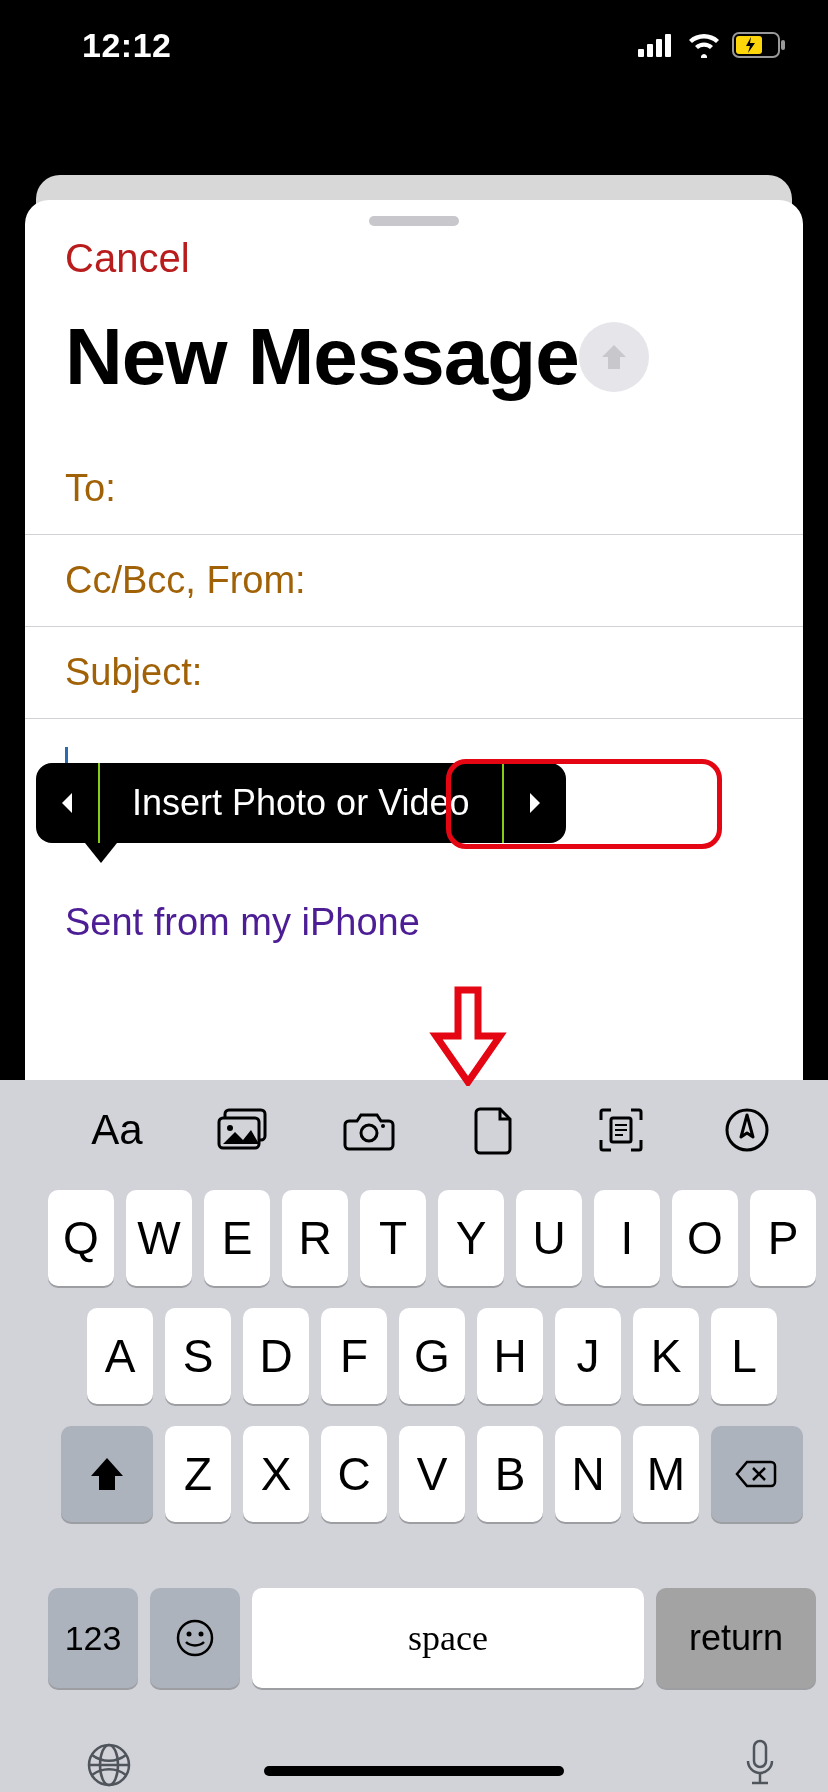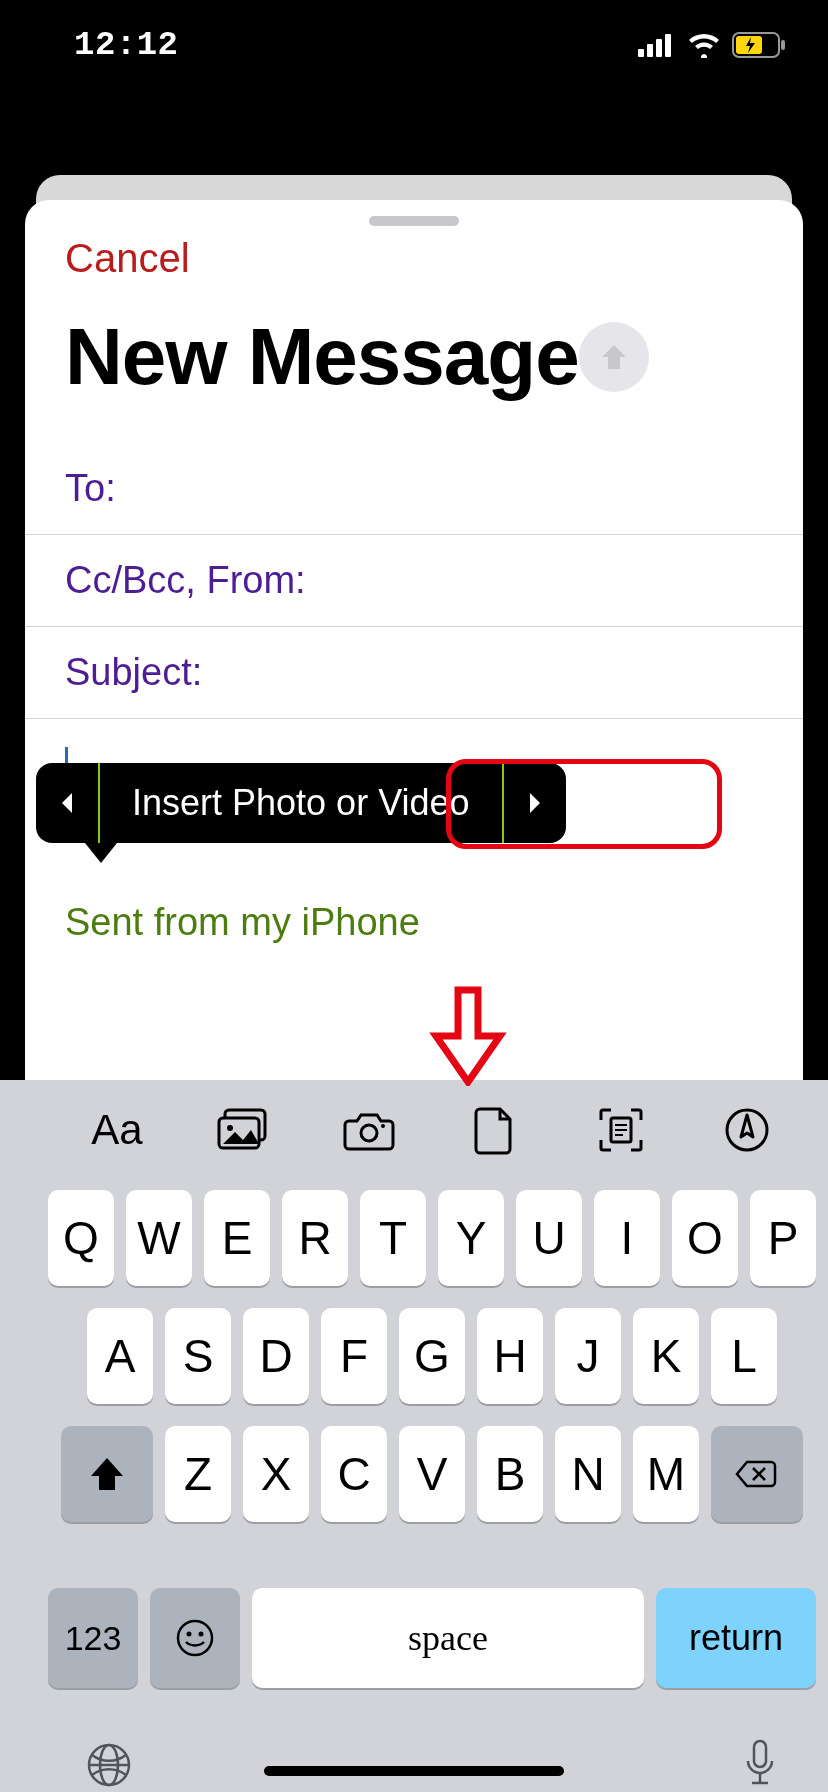--- a/index.html
+++ b/index.html
@@ -1,33 +1,33 @@
 <!DOCTYPE html>
 <html><head>
 <meta charset="utf-8">
 <style>
   * { box-sizing: border-box; margin: 0; padding: 0; }
   html, body { width: 828px; height: 1792px; font-family: -apple-system, "Helvetica Neue", Arial, sans-serif; background:#000; overflow:hidden; }
   .device { width:828px; height:1792px; background:#000; position:relative; }
   
-  .status-bar { position:absolute; top:0; left:4px; right:0; height:90px; color:#fff; display:flex; align-items:center; justify-content:space-between; padding:0 40px;font-family:Liberation Mono, monospace; }
+  .status-bar { position:absolute; top:0; left:12px; right:0; height:90px; color:#fff; display:flex; align-items:center; justify-content:space-between; padding:0 40px; }
   .status-time { font-size:34px; font-weight:600; letter-spacing:0.5px; margin-left:30px; }
   .status-icons { display:flex; align-items:center; gap:10px; }
   
   .sheet-bg { position:absolute; top:175px; left:36px; right:36px; height:40px; background:#d8d8d8; border-radius:24px 24px 0 0; }
   .sheet { position:absolute; top:200px; left:25px; right:25px; bottom:0; background:#fff; border-radius:24px 24px 0 0; display:flex; flex-direction:column; }
   .grabber { width:90px; height:10px; background:#c7c7cc; border-radius:5px; margin:16px auto 0; }
   .header-row { display:flex; align-items:center; justify-content:space-between; padding:10px 40px 0 40px; }
   .cancel { color:#b91c1c; font-size:40px; font-weight:400; }
   .title-row { display:flex; align-items:center; padding:30px 57px 40px 40px; }
   .title { font-size:80px; font-weight:700; letter-spacing:-1px; }
   .send-btn { width:70px; height:70px; border-radius:50%; background:#e5e5ea; display:flex; align-items:center; justify-content:center; }
-  .field { border-bottom:1px solid #d1d1d6; padding:24px 40px; font-size:38px; color:#4c1d95; display:flex; align-items:center; min-height:86px; }
+  .field { border-bottom:1px solid #d1d1d6; padding:24px 40px; font-size:38px; color:#a16207; display:flex; align-items:center; min-height:86px; }
   .field.subject { position:relative; }
-  .body-area { padding:26px 40px; font-size:38px; color:#4d7c0f; position:relative; flex:0 0 auto; }
+  .body-area { padding:26px 40px; font-size:38px; color:#4c1d95; position:relative; flex:0 0 auto; }
   .cursor { display:inline-block; width:3px; height:44px; background:#2b6cb0; vertical-align:middle; }
   .signature { margin-top:110px; font-size:38px; }
   .filler { flex:1 1 auto; }
   
   .callout { position:absolute; top:763px; left:36px; height:80px; background:#000; border-radius:16px; display:flex; align-items:stretch; color:#fff; font-size:36px; z-index:50; }
   .callout .seg { display:flex; align-items:center; justify-content:center; padding:0 32px; border-right:2px solid #84cc16; white-space:nowrap; }
   .callout .seg:last-child { border-right:none; }
   .callout .arrow-seg { padding:0 22px; }
   .callout-tail { position:absolute; top:843px; left:85px; width:0; height:0; border-left:16px solid transparent; border-right:16px solid transparent; border-top:20px solid #000; z-index:50; }
   .highlight-box { position:absolute; top:759px; left:446px; width:276px; height:90px; border:5px solid #e40613; border-radius:20px; z-index:60; pointer-events:none; }
@@ -35,21 +35,21 @@
   .arrow-annot { position:absolute; top:986px; left:428px; z-index:60; pointer-events:none; }
   
   .keyboard { position:absolute; left:0; right:0; bottom:0; top:1080px; background:#d1d3d9;padding-left:36px; }
   .kb-toolbar { height:100px; display:flex; align-items:center; justify-content:space-around; padding:0 18px; }
   .kb-icon { width:60px; height:60px; display:flex; align-items:center; justify-content:center; }
   .kb-rows { padding:10px 8px 0 8px; }
   .kb-row { display:flex; justify-content:center; gap:12px; margin-bottom:22px; }
   .key { background:#fff; border-radius:10px; box-shadow:0 2px 0 rgba(0,0,0,0.25); height:96px; width:66px; display:flex; align-items:center; justify-content:center; font-size:46px; color:#000; }
   .key.wide { flex:1 1 auto; }
   .key.fn { background:#adb3bc; width:92px; }
-  .key.fn-wide { background:#7dd3fc; width:160px; font-size:36px; }
+  .key.fn-wide { background:#a3a3a3; width:160px; font-size:36px; }
   .key.space { background:#fff; font-size:36px;font-family:Liberation Serif, serif; }
   .kb-row.bottom { padding:0 4px; }
   .kb-row.bottom .key { height:100px;margin-top:44px; }
   .kb-footer { height:110px; display:flex; align-items:center; justify-content:space-between; padding:0 48px; }
   .home-indicator { position:absolute; bottom:16px; left:50%; transform:translateX(-50%); width:300px; height:10px; background:#000; border-radius:6px; }
   svg { display:block; }
 </style>
 </head>
 <body>
 

